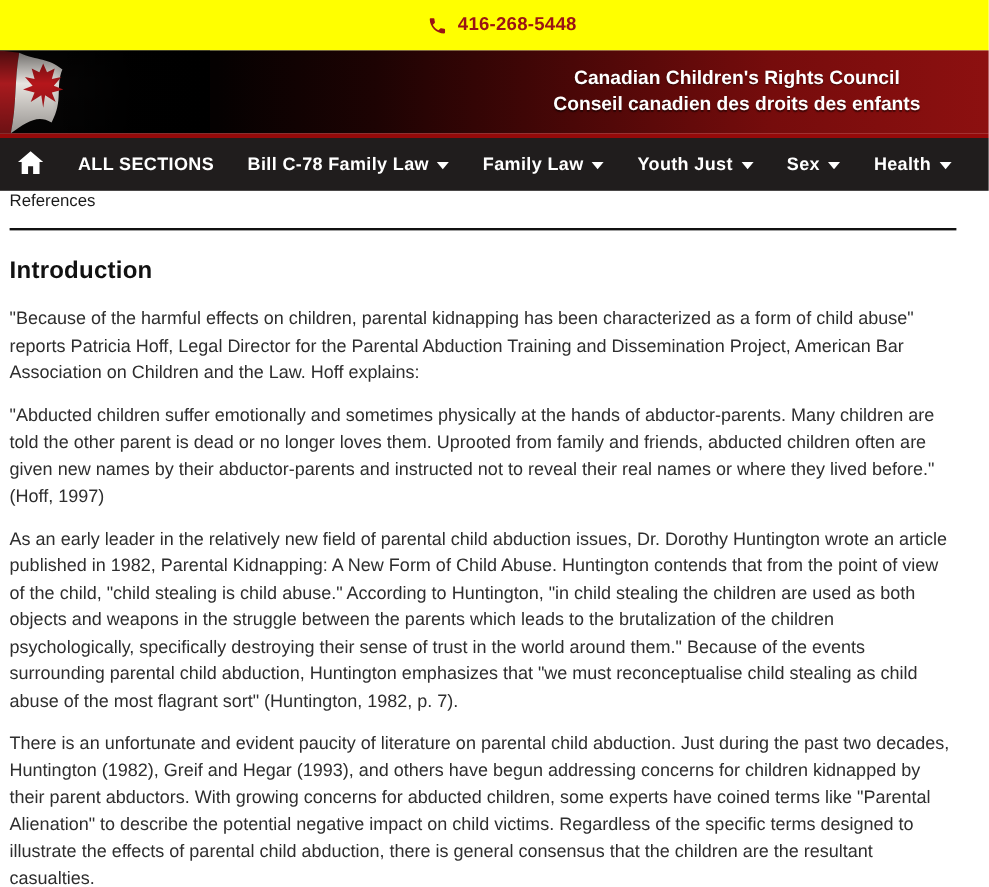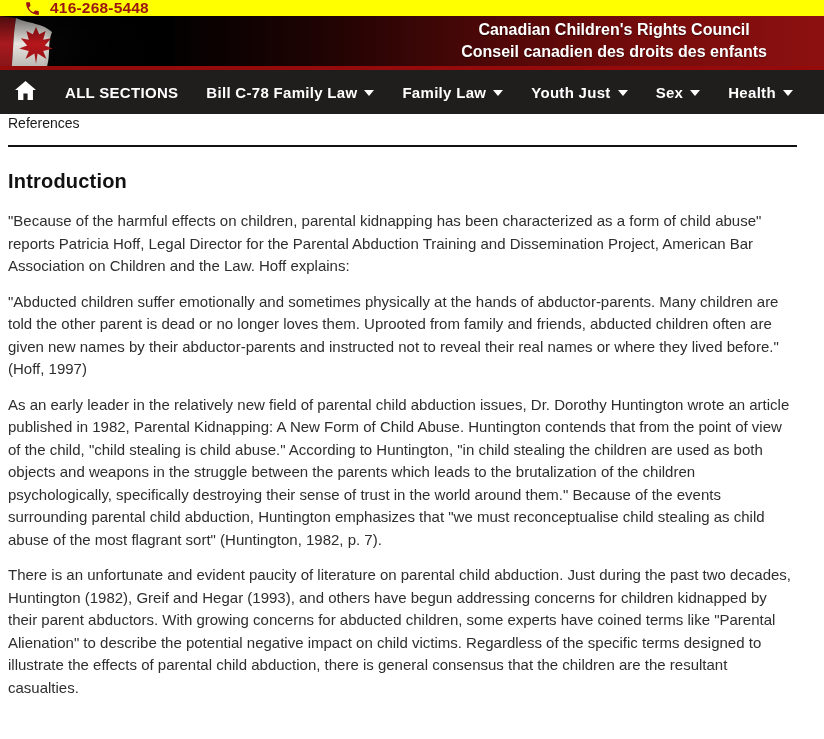--- a/index.html
+++ b/index.html
@@ -1,33 +1,34 @@
 <!DOCTYPE html>
 <html><head>
 <meta charset="utf-8">
 <style>
   * { margin: 0; padding: 0; box-sizing: border-box; }
   html, body { width: 824px; height: 739px; overflow: hidden; background: #ffffff; }
   body { font-family: "Liberation Sans", "DejaVu Sans", sans-serif; }
 
   
   .topbar {
-    height: 16px; background: #ffff00;
+    height: 42px; background: #ffff00;
     display: flex; align-items: center; gap: 9px;
-    padding-left: 24px;
+    padding-left: 12px;
+    justify-content: center;
   }
   .topbar .phone-num {
     color: #9a1414; font-weight: bold; font-size: 15.5px;
     text-decoration: none; letter-spacing: 0.2px;
   }
   .topbar svg { display: block; }
 
   
   .banner {
-    position: relative; height: 50px;
+    position: relative; height: 69px;
     background: linear-gradient(90deg, #000000 0%, #050101 22%, #1d0303 38%, #4a0707 58%, #760c0c 78%, #8d1010 100%);
     overflow: hidden;
   }
   .banner .flag { position: absolute; left: 0; top: 0; height: 69px; width: 175px; }
   .banner .titles {
     position: absolute; right: 57px; top: 50%; transform: translateY(-50%);
     text-align: center; color: #ffffff;
   }
   .banner .titles div {
     font-weight: bold; font-size: 16px; line-height: 22px;

